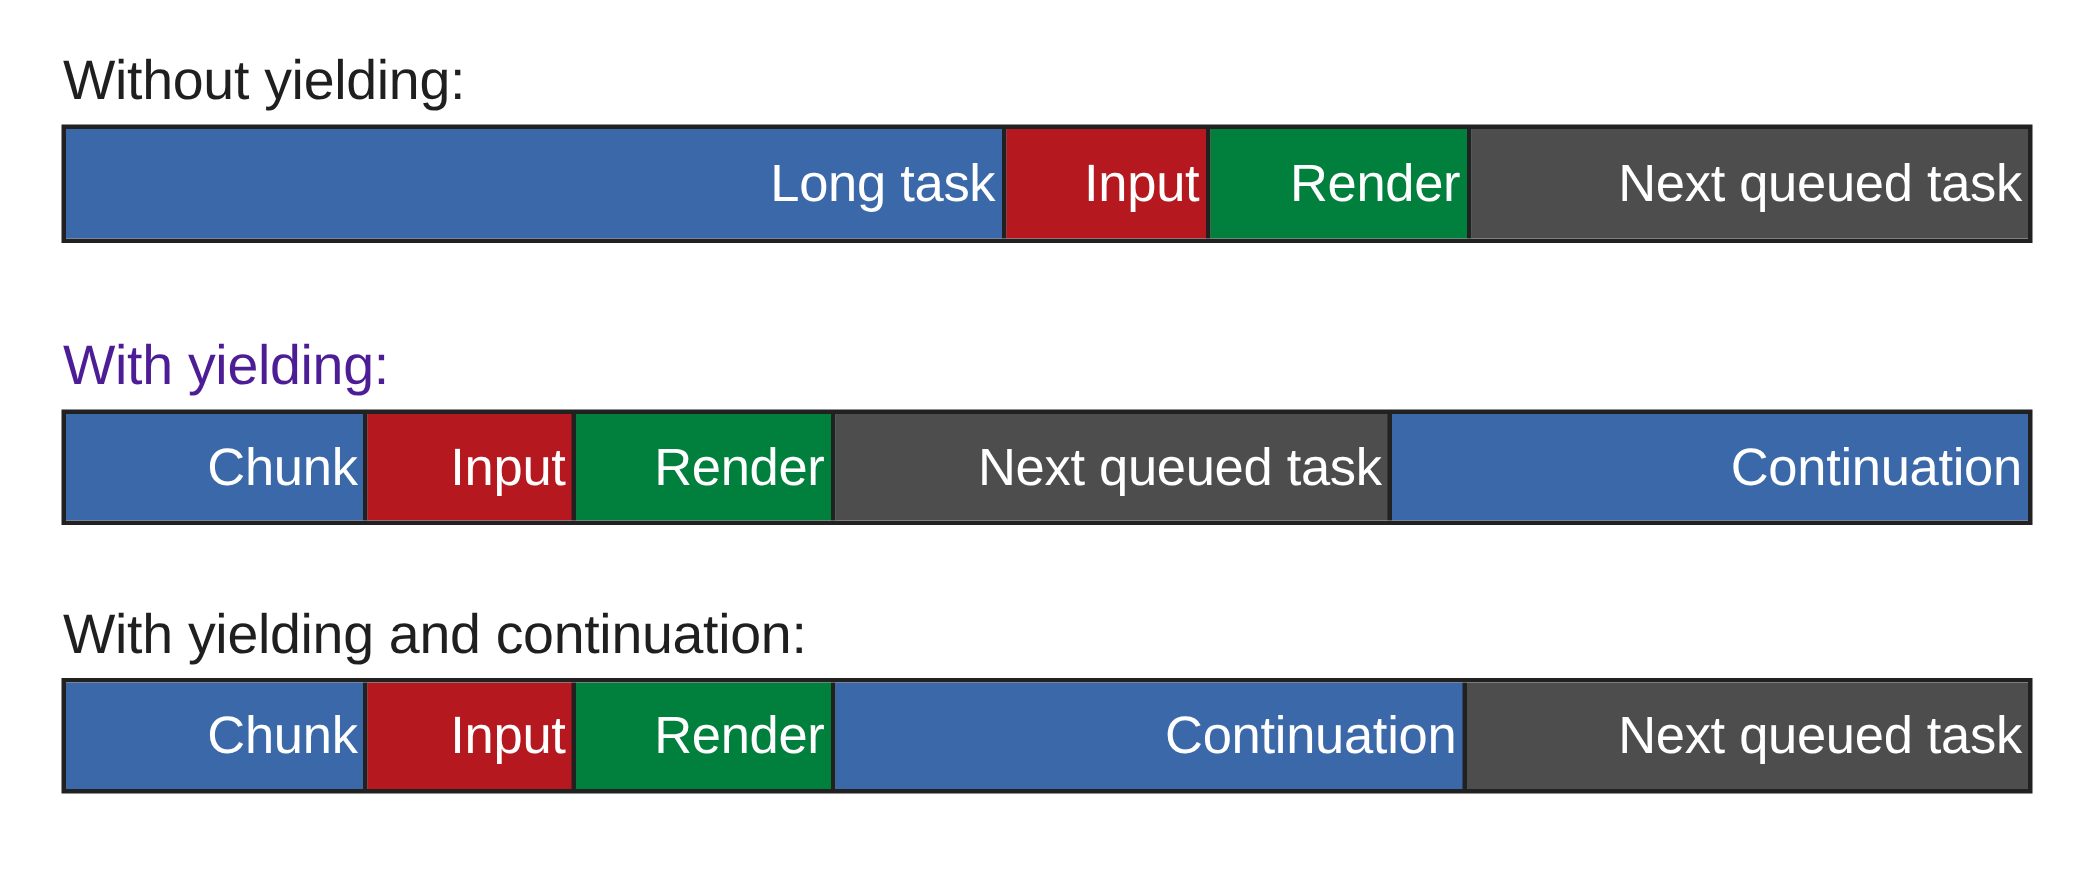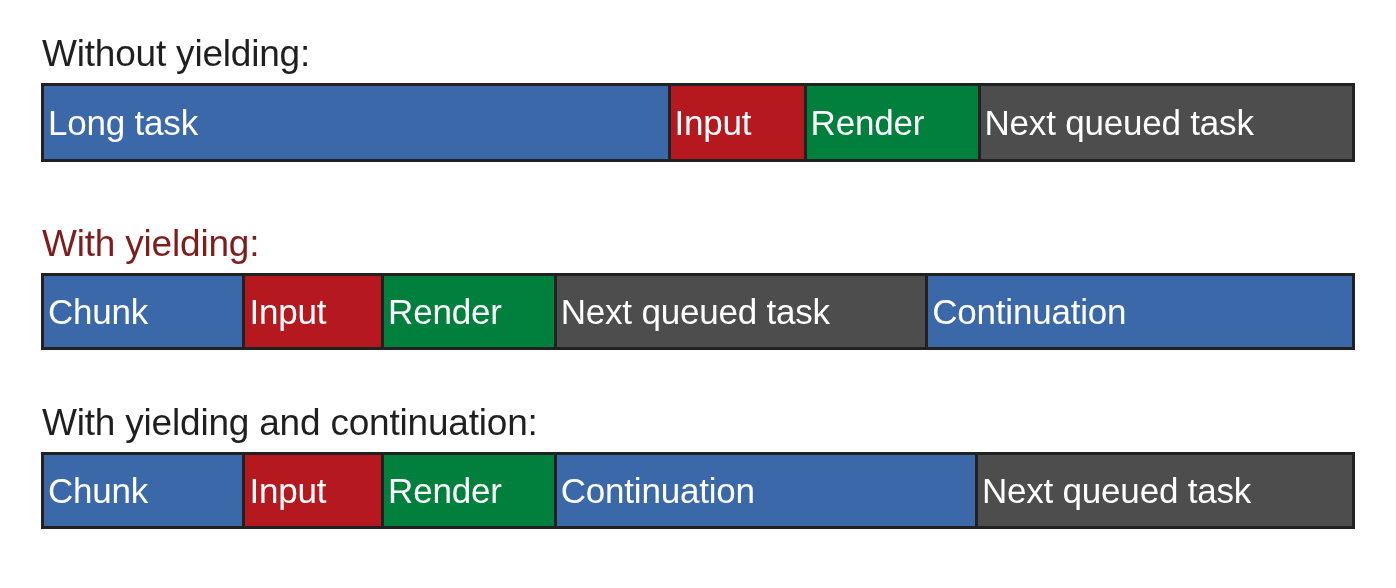--- a/index.html
+++ b/index.html
@@ -45,25 +45,26 @@
     width: 100%;
     box-sizing: border-box;
     border: 3px solid #212121;
     height: 79px;
     overflow: hidden;
   }
 
   .seg {
     display: flex;
     align-items: center;
-    justify-content: flex-start;
+    justify-content: flex-end;
     box-sizing: border-box;
     height: 100%;
     overflow: hidden;
     border-right: 3px solid #212121;
+    padding-left: 32px;
   }
   .seg:last-child {
     border-right: none;
   }
 
   .seg-label {
     font-family: "Liberation Sans", sans-serif;
     font-size: 35px;
     line-height: 38px;
     font-weight: 400;
@@ -97,21 +98,21 @@
       <div class="seg" style="background: rgb(0, 128, 60); flex: 0 0 13.3%; width: 13.3%; border-right-color: rgb(33, 33, 33);">
         <span class="seg-label" style="color: rgb(255, 255, 255);">Render</span>
       </div>
       <div class="seg" style="background: rgb(77, 77, 77); flex: 0 0 28.4%; width: 28.4%; border-right-color: rgb(33, 33, 33);">
         <span class="seg-label" style="color: rgb(255, 255, 255);">Next queued task</span>
       </div>
     </div>
   </section>
 
   <section class="row" id="row-2">
-    <div class="row-label" style="color: #7f1d1d;">With yielding:</div>
+    <div class="row-label" style="color: #4c1d95;">With yielding:</div>
     <div class="bar" style="border-color: rgb(33, 33, 33);">
       <div class="seg" style="background: rgb(59, 104, 168); flex: 0 0 15.4%; width: 15.4%; border-right-color: rgb(33, 33, 33);">
         <span class="seg-label" style="color: rgb(255, 255, 255);">Chunk</span>
       </div>
       <div class="seg" style="background: rgb(181, 24, 31); flex: 0 0 10.6%; width: 10.6%; border-right-color: rgb(33, 33, 33);">
         <span class="seg-label" style="color: rgb(255, 255, 255);">Input</span>
       </div>
       <div class="seg" style="background: rgb(0, 128, 60); flex: 0 0 13.2%; width: 13.2%; border-right-color: rgb(33, 33, 33);">
         <span class="seg-label" style="color: rgb(255, 255, 255);">Render</span>
       </div>

